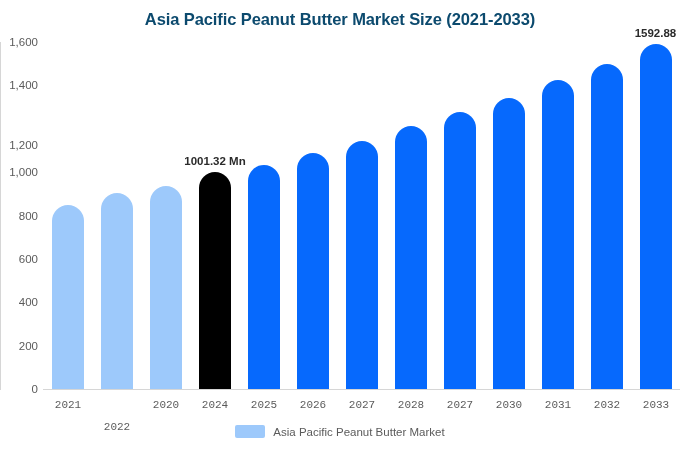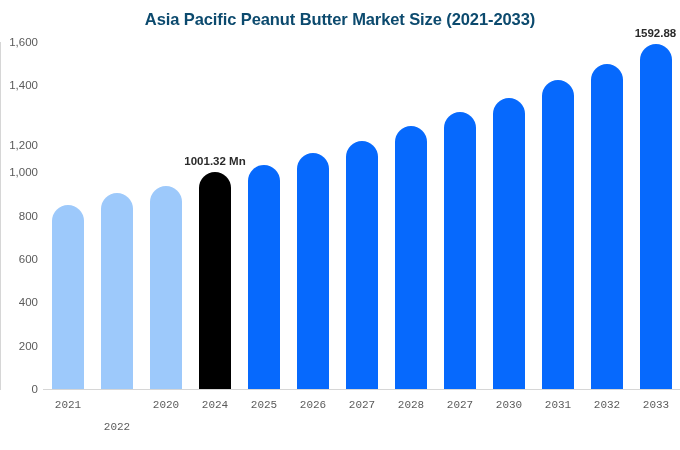--- a/index.html
+++ b/index.html
@@ -210,20 +210,26 @@
       <div class="bar-slot" style="left: 548px; height: 347px;">
         <div class="bar" style="height: 324.879px; background: rgb(6, 105, 253);"></div>
       </div>
       <div class="bar-slot" style="left: 597px; height: 347px;">
         <div class="bar" style="height: 345.456px; background: rgb(6, 105, 253);">
           <div class="bar-label edge-right">1592.88 Mn</div>
         </div>
       </div>
     </div>
 
+  <div id="legend">
+    <div class="legend-entry">
+      <span class="legend-swatch" style="background: rgb(157, 201, 251);"></span>
+      <span class="legend-text">Asia Pacific Peanut Butter Market</span>
+    </div>
+  </div>
 
 <div class="xtick" style="left: 38px;">2021</div>
     <div class="xtick" style="left: 87px; margin-top: 22px;">2022</div>
     <div class="xtick" style="left: 136px;">2020</div>
     <div class="xtick" style="left: 185px;">2024</div>
     <div class="xtick" style="left: 234px;">2025</div>
     <div class="xtick" style="left: 283px;">2026</div>
     <div class="xtick" style="left: 332px;">2027</div>
     <div class="xtick" style="left: 381px;">2028</div>
     <div class="xtick" style="left: 430px;">2027</div>

